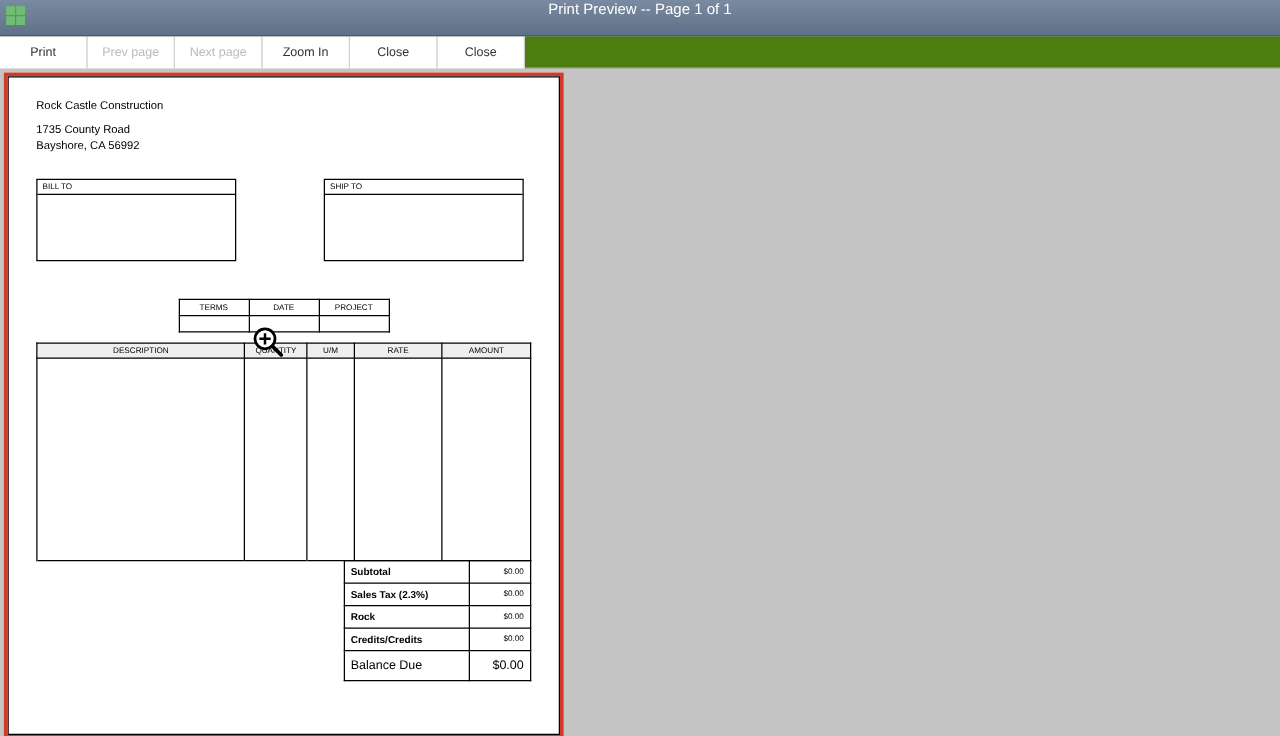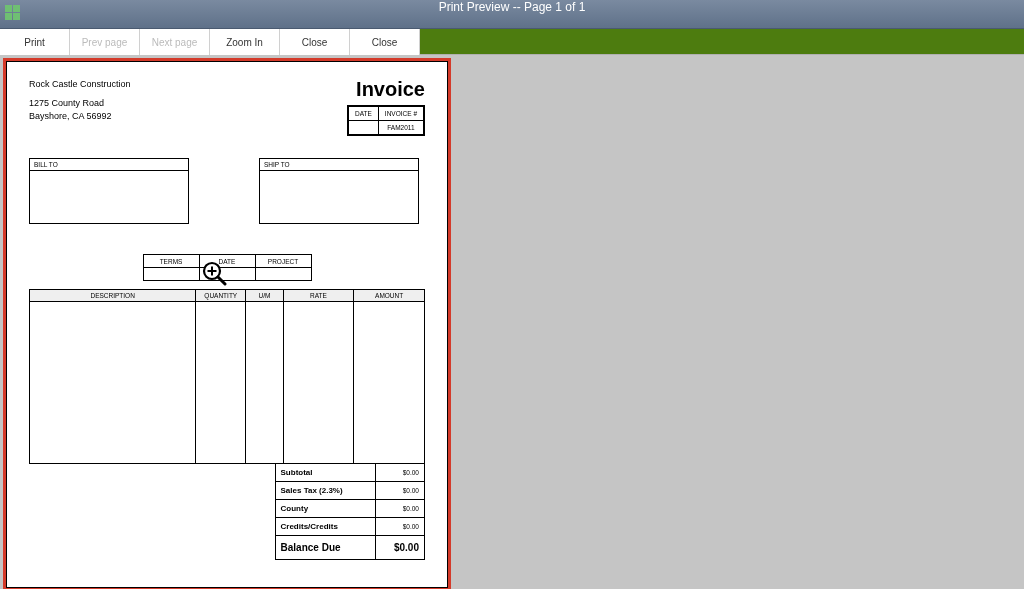--- a/index.html
+++ b/index.html
@@ -169,21 +169,21 @@
     position: relative;
     top: -1px;
     font-size: 8px;
   }
   .totals td {
     border: 1px solid #000;
     padding: 4px 5px;
   }
   .totals td.lbl { font-weight: bold; }
   .totals td.val { text-align: right; font-size: 6.5px; font-weight: normal; }
-  .totals tr.bal td { font-size: 10px; font-weight: bold; padding: 6px 5px; }
+  .totals tr.bal td { font-size: 10px; font-weight: normal; padding: 6px 5px; }
 
   .zoom-cursor {
     position: absolute;
     width: 26px;
     height: 26px;
     left: 201px;
     top: 205px;
     pointer-events: none;
   }
 </style>
@@ -210,39 +210,22 @@
 </div>
 
 <div class="content">
   <div class="page-wrap">
     <div class="page">
 
       <div class="hdr">
         <div class="company">
           <div>Rock Castle Construction</div>
           <div style="height:6px"></div>
-          <div>1275 County Road</div>
+          <div>1735 County Road</div>
           <div>Bayshore, CA 56992</div>
-        </div>
-        <div class="invoice-block">
-          <div class="invoice-title">Invoice</div>
-          <div class="date-box">
-            <table>
-              <tbody>
-                  <tr>
-                <td>DATE</td>
-                <td>INVOICE #</td>
-              </tr>
-              <tr>
-                <td></td>
-                <td>FAM2011</td>
-              </tr>
-            </tbody>
-              </table>
-          </div>
         </div>
       </div>
 
       <div class="addr-row">
         <div class="addr-box">
           <div class="lbl">BILL TO</div>
         </div>
         <div class="addr-box">
           <div class="lbl">SHIP TO</div>
         </div>
@@ -297,21 +280,21 @@
         <tbody>
             <tr>
           <td class="lbl">Subtotal</td>
           <td class="val">$0.00</td>
         </tr>
         <tr>
           <td class="lbl">Sales Tax  (2.3%)</td>
           <td class="val">$0.00</td>
         </tr>
         <tr>
-          <td class="lbl">County</td>
+          <td class="lbl">Rock</td>
           <td class="val">$0.00</td>
         </tr>
         <tr>
           <td class="lbl">Credits/Credits</td>
           <td class="val">$0.00</td>
         </tr>
         <tr class="bal">
           <td class="lbl">Balance Due</td>
           <td class="val">$0.00</td>
         </tr>

